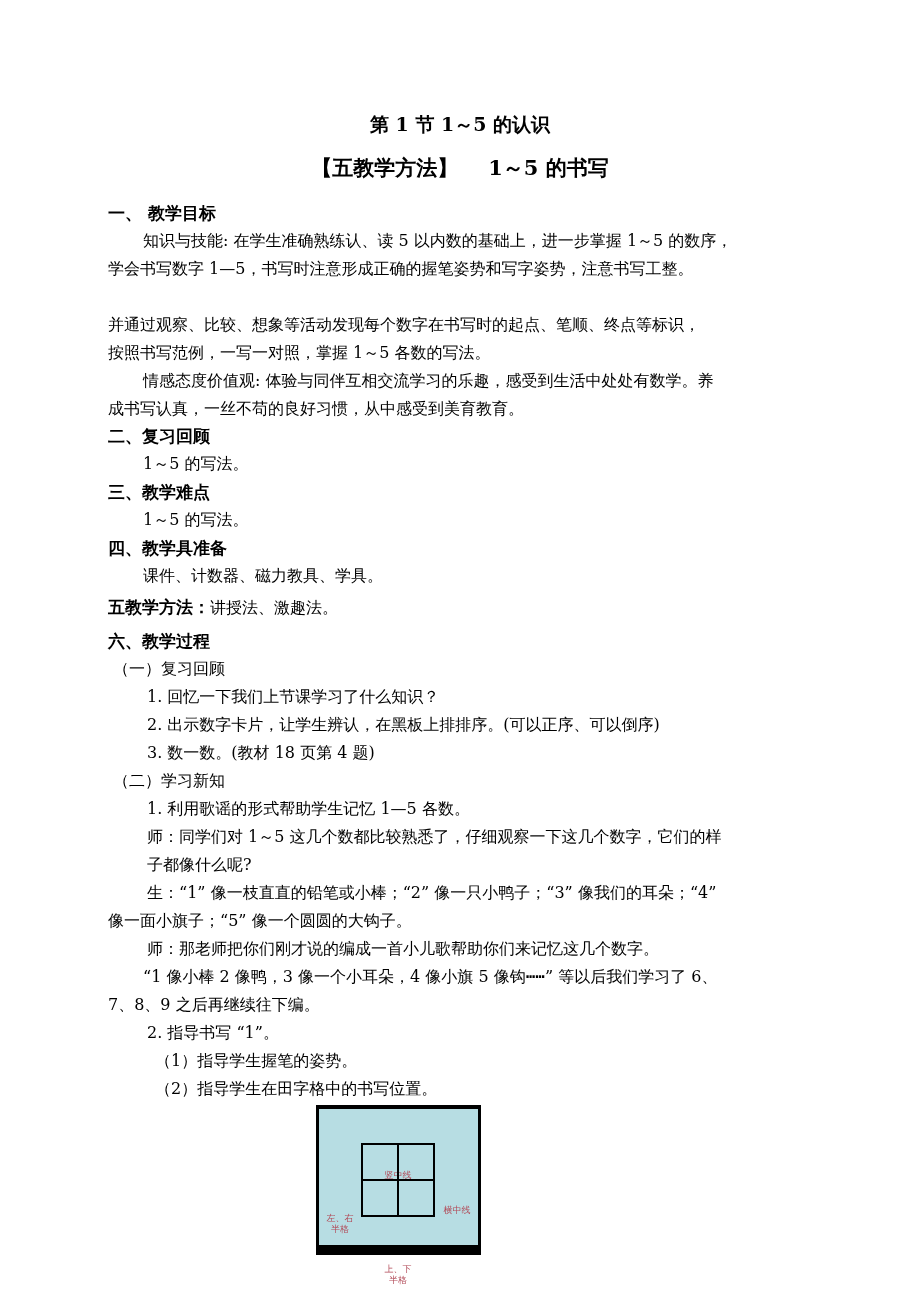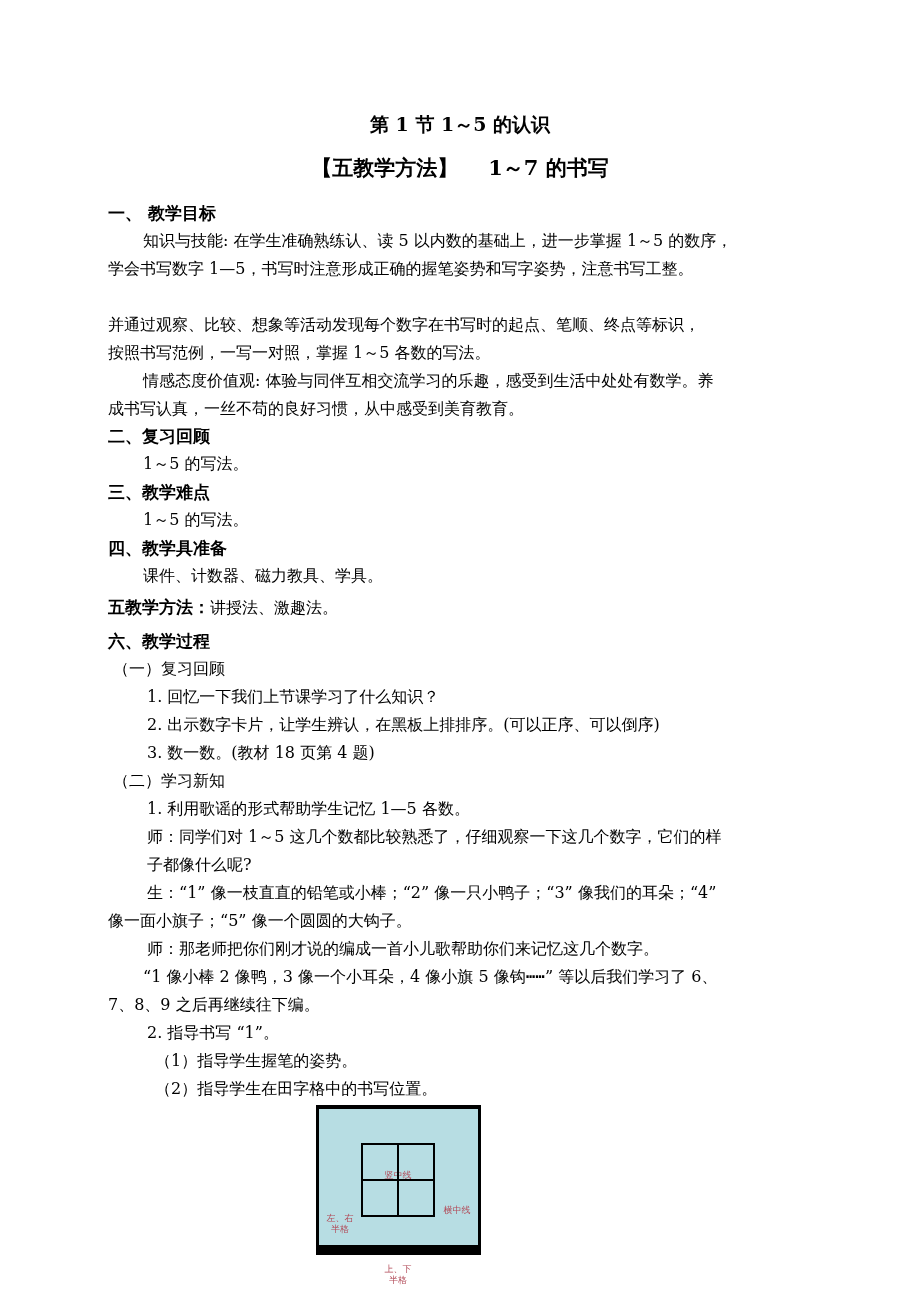--- a/index.html
+++ b/index.html
@@ -29,21 +29,21 @@
   .flabel { position: absolute; font-size: 9px; color: #b24a58; text-align: center; line-height: 11px;
             font-family: "DejaVu Sans", "Liberation Sans", sans-serif; margin-top: 44px; }
 </style>
 </head>
 <body>
 
 <div class="page">
 
   <div class="title1">第 1 节 1～5 的认识</div>
   <div class="title2">
-    <span>【五教学方法】</span><span class="gap"></span><span>1～7 的书写</span>
+    <span>【五教学方法】</span><span class="gap"></span><span>1～5 的书写</span>
   </div>
 
   <div class="line h" style="top:202px">一、  教学目标</div>
   <div class="line i1" style="top:230px">知识与技能: 在学生准确熟练认、读 5 以内数的基础上，进一步掌握 1～5 的数序，</div>
   <div class="line" style="top:258px">学会书写数字 1—5，书写时注意形成正确的握笔姿势和写字姿势，注意书写工整。</div>
   <div class="line" style="top:314px">并通过观察、比较、想象等活动发现每个数字在书写时的起点、笔顺、终点等标识，</div>
   <div class="line" style="top:342px">按照书写范例，一写一对照，掌握 1～5 各数的写法。</div>
   <div class="line i1" style="top:370px">情感态度价值观: 体验与同伴互相交流学习的乐趣，感受到生活中处处有数学。养</div>
   <div class="line" style="top:398px">成书写认真，一丝不苟的良好习惯，从中感受到美育教育。</div>
 

